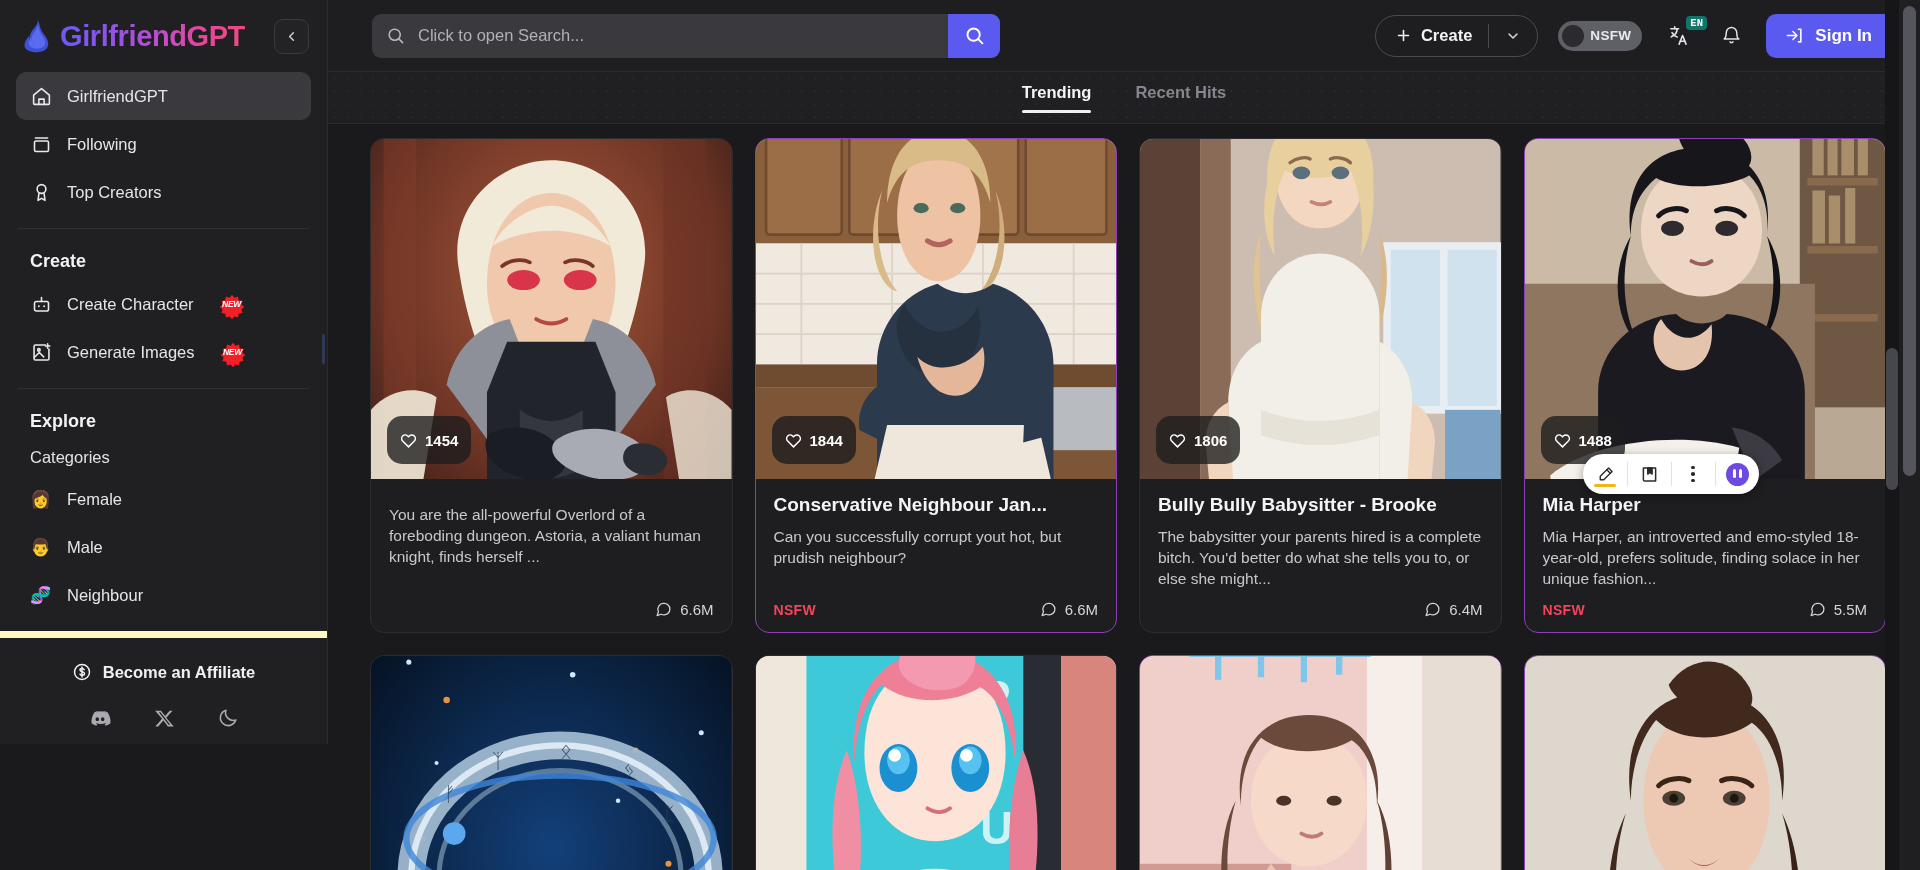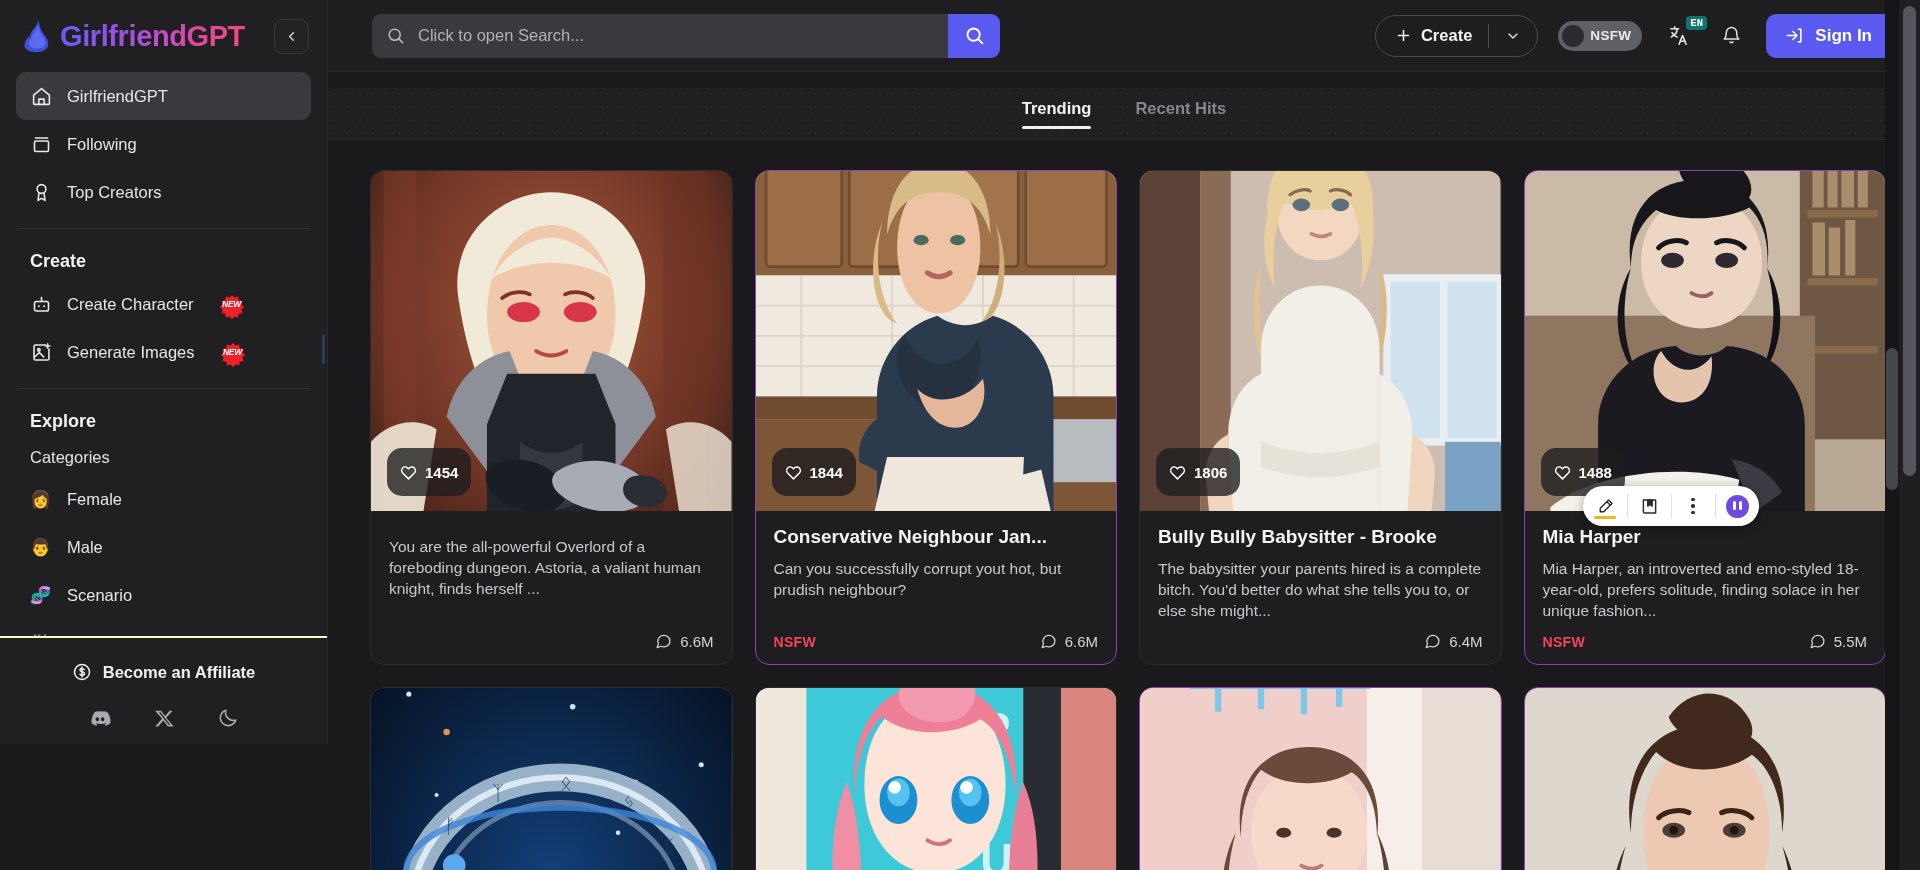--- a/index.html
+++ b/index.html
@@ -27,29 +27,29 @@
   .nav-ico { width:22px; height:22px; flex:0 0 22px; display:flex; align-items:center; justify-content:center; color:#e9e9ee; }
   .sb-div { height:1px; background:#313134; margin:12px 2px; }
   .sb-title { font-size:18px; font-weight:700; color:#f2f2f5; padding:10px 14px 8px; }
   .sb-sub { font-size:16.5px; color:#e2e2e6; padding:8px 14px 8px; }
   .badge-new { display:inline-block; margin-left:9px; width:28px; height:20px; position:relative;
     flex:0 0 28px; }
   .badge-new span { position:absolute; inset:0; display:flex; align-items:center; justify-content:center;
     font-size:8.5px; font-weight:700; color:#fff; font-style:italic; letter-spacing:-0.2px; z-index:2; }
   .emoji { font-size:17px; width:22px; flex:0 0 22px; text-align:center; line-height:1; }
 
-  .sb-foot { border-top:2px solid #fef9c3; padding:16px 16px 14px;text-align:right; }
+  .sb-foot { border-top:7px solid #fef9c3; padding:16px 16px 14px;text-align:right; }
   .affiliate { display:flex; align-items:center; justify-content:center; gap:11px;
     color:#f0f0f4; font-size:16.5px; font-weight:700; height:36px; }
   .socials { display:flex; align-items:center; justify-content:center; gap:42px; padding-top:16px; }
   .soc { color:#a9a9b0; display:flex; align-items:center; justify-content:center; }
 
   
   .main { flex:1; height:870px; display:flex; flex-direction:column; background:#1a1a1c;
-    min-width:0; position:relative;gap:16px; }
+    min-width:0; position:relative; }
 
   .topbar { height:72px; display:flex; align-items:center; gap:0; padding:0 26px 0 44px;
     background:#1e1e20; border-bottom:1px solid #2b2b2e; flex:0 0 72px; }
   .searchwrap { width:628px; height:44px; background:#3a3a3e; border-radius:9px; display:flex;
     align-items:center; overflow:hidden; }
   .search-ico { width:46px; display:flex; align-items:center; justify-content:center; color:#b7b7bd; flex:0 0 46px; }
   .search-inp { flex:1; background:transparent; border:none; outline:none; color:#e8e8ee;
     font-size:16.5px; font-family:inherit; }
   .search-inp::placeholder { color:#b0b0b7; }
   .search-go { width:52px; height:44px; background:#5a5af0; display:flex; align-items:center;
@@ -228,21 +228,21 @@
       <div class="nav-item">
         <span class="emoji">👩</span>
         <span>Female</span>
       </div>
       <div class="nav-item">
         <span class="emoji">👨</span>
         <span>Male</span>
       </div>
       <div class="nav-item">
         <span class="emoji">🧬</span>
-        <span>Scenario</span>
+        <span>Neighbour</span>
       </div>
       <div class="nav-item">
         <span class="emoji">⛓</span>
         <span>Dominant</span>
       </div>
       <div class="sb-sidebar"></div>
     </div>
 
     <div class="sb-foot">
       <div class="affiliate">

